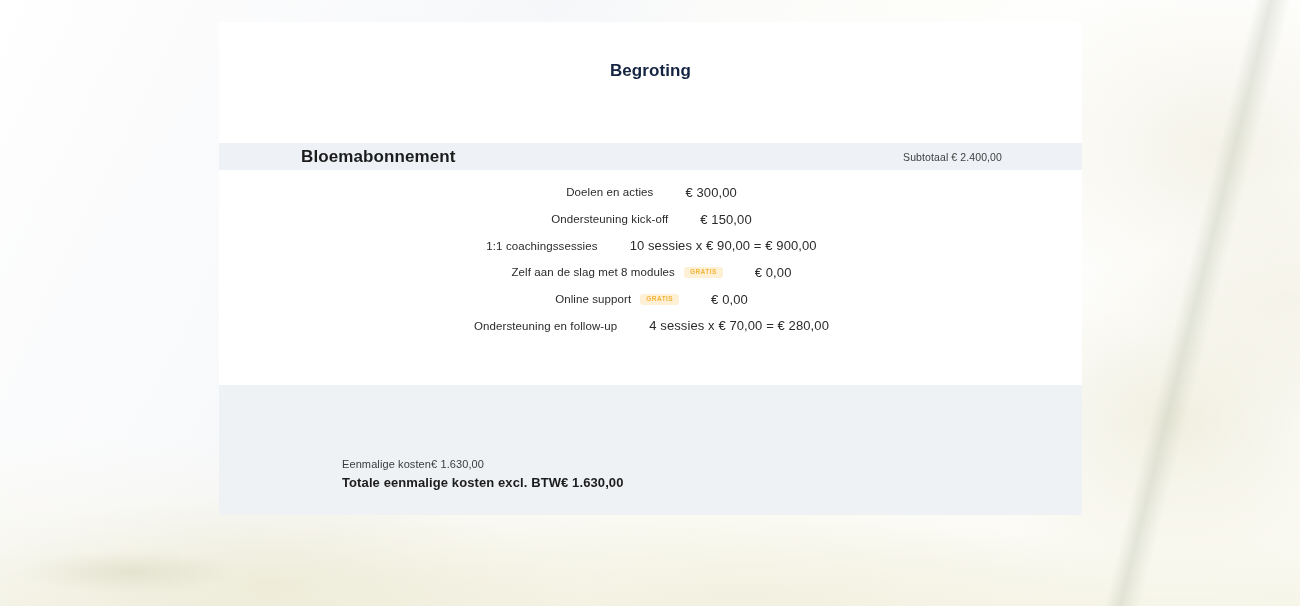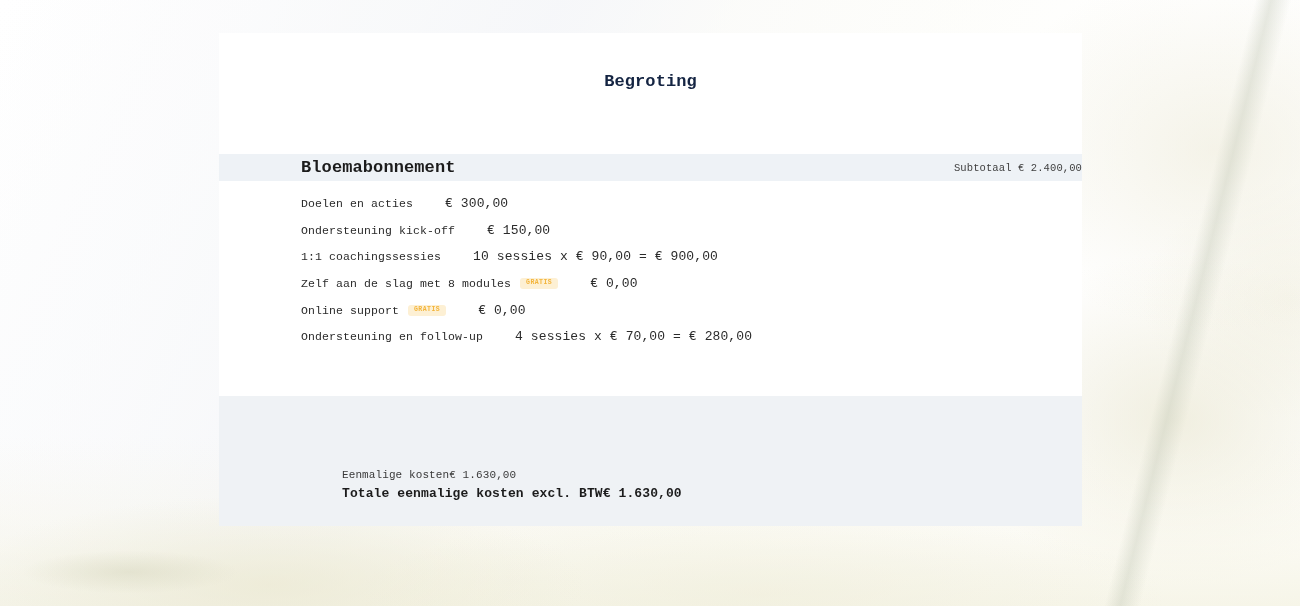--- a/index.html
+++ b/index.html
@@ -45,24 +45,23 @@
   }
   .bg-soft-top-left {
     background:
       linear-gradient(120deg, rgba(250,250,252,0) 0%, rgba(248,249,251,.8) 26%,
         rgba(246,247,250,.9) 34%, rgba(252,252,253,.4) 46%, rgba(255,255,255,0) 62%);
   }
 
   
   #doc-card {
     position:absolute;
-    left:219px; top:33px;
+    left:219px; top:22px;
     width:863px; height:493px;
     background:#ffffff;
-    font-family:Liberation Mono, monospace;
   }
 
   
   #doc-title {
     text-align:center;
     font-size:17px;
     font-weight:bold;
     color:#142442;
     letter-spacing:.1px;
     padding-top:39px;
@@ -79,35 +78,36 @@
     justify-content:space-between;
   }
   .section-head .sh-name {
     margin-left:82px;
     font-size:17px;
     font-weight:bold;
     color:#1c1c1c;
     letter-spacing:.1px;
   }
   .section-head .sh-sub {
+    margin-right:80px;
     font-size:10.5px;
     color:#404040;
     letter-spacing:.1px;
   }
 
   
   #line-items {
     position:absolute;
     left:0; top:157px;
     width:863px;
   }
   .line-row {
     display:flex;
     align-items:center;
-    justify-content:flex-start;
+    justify-content:center;
     height:26.7px;
     padding:0 80px 0 82px;
     gap:32px;
   }
   .li-label {
     display:flex;
     align-items:center;
     font-size:11.5px;
     color:#2b2b2b;
     letter-spacing:.1px;

